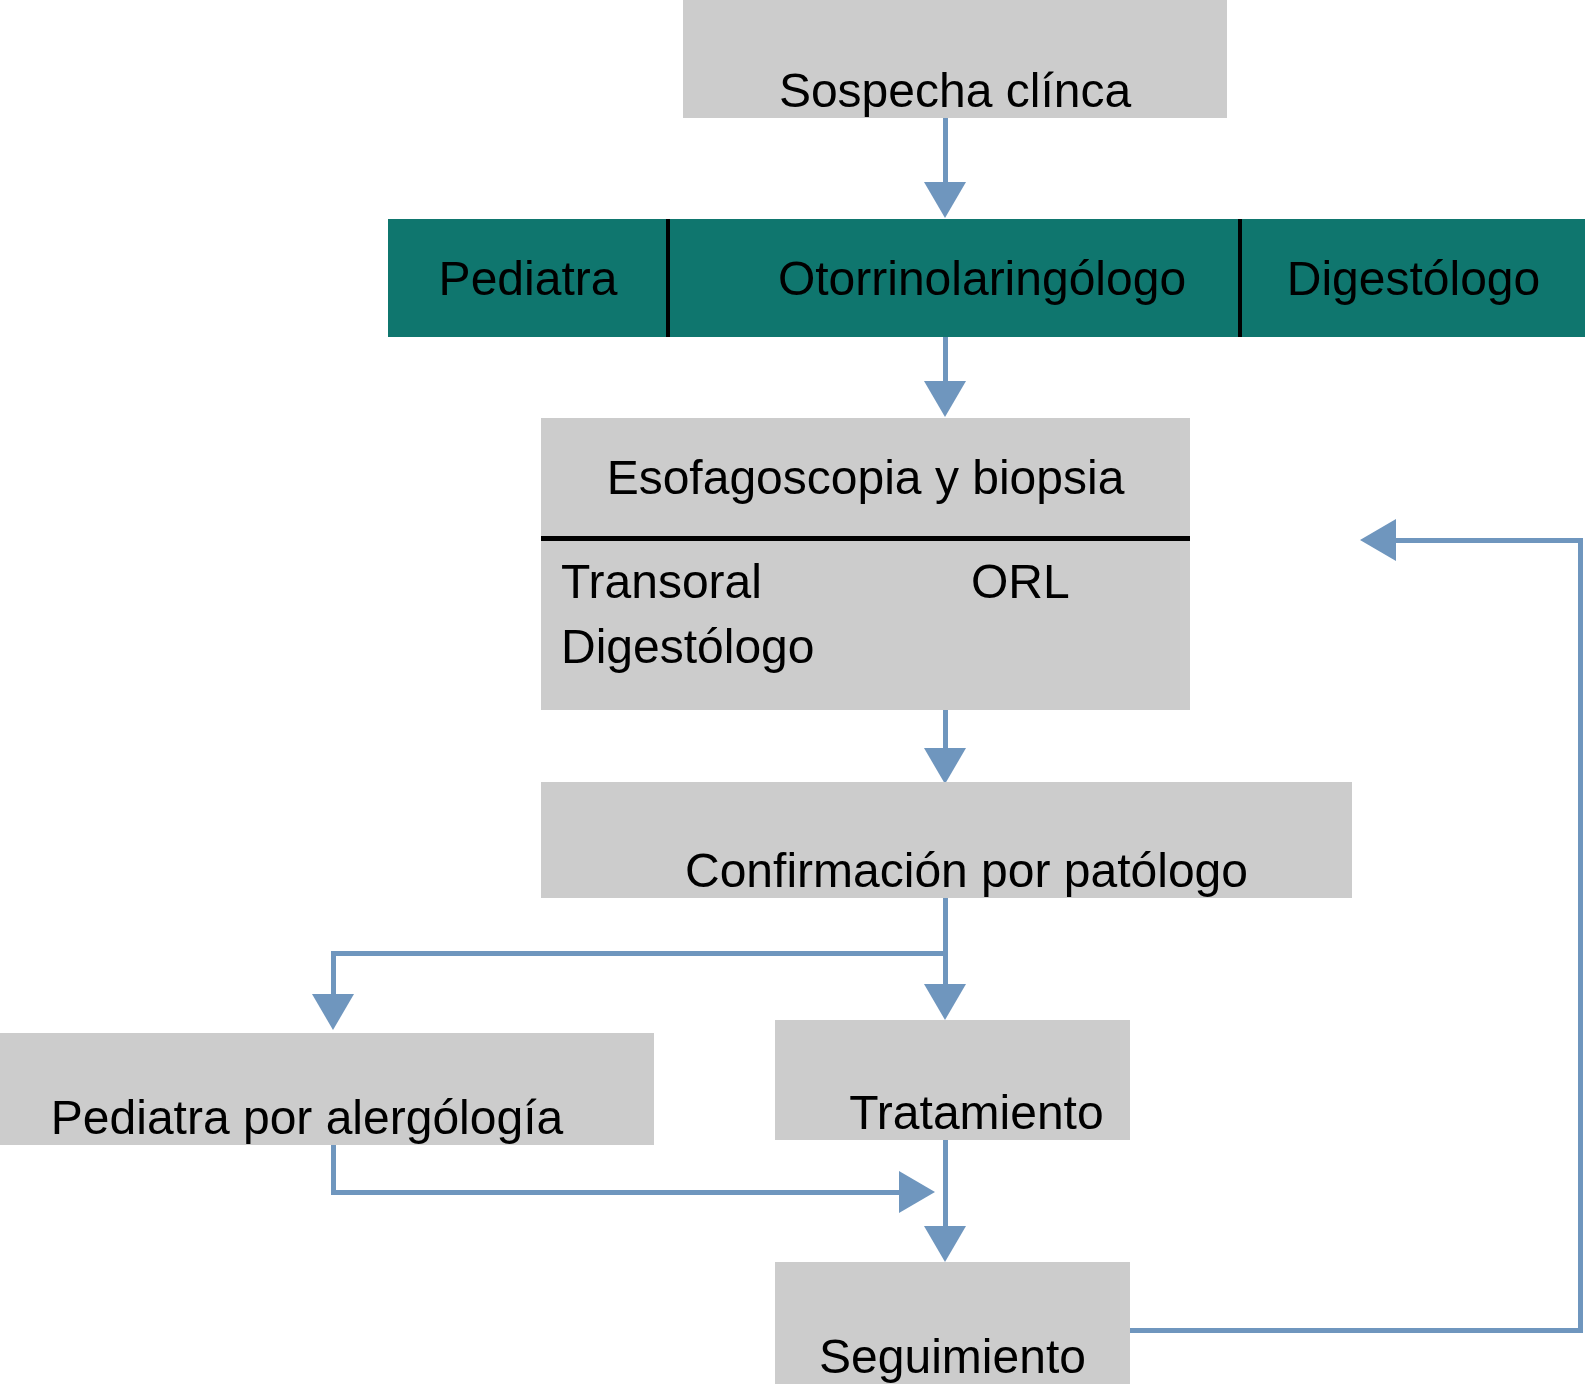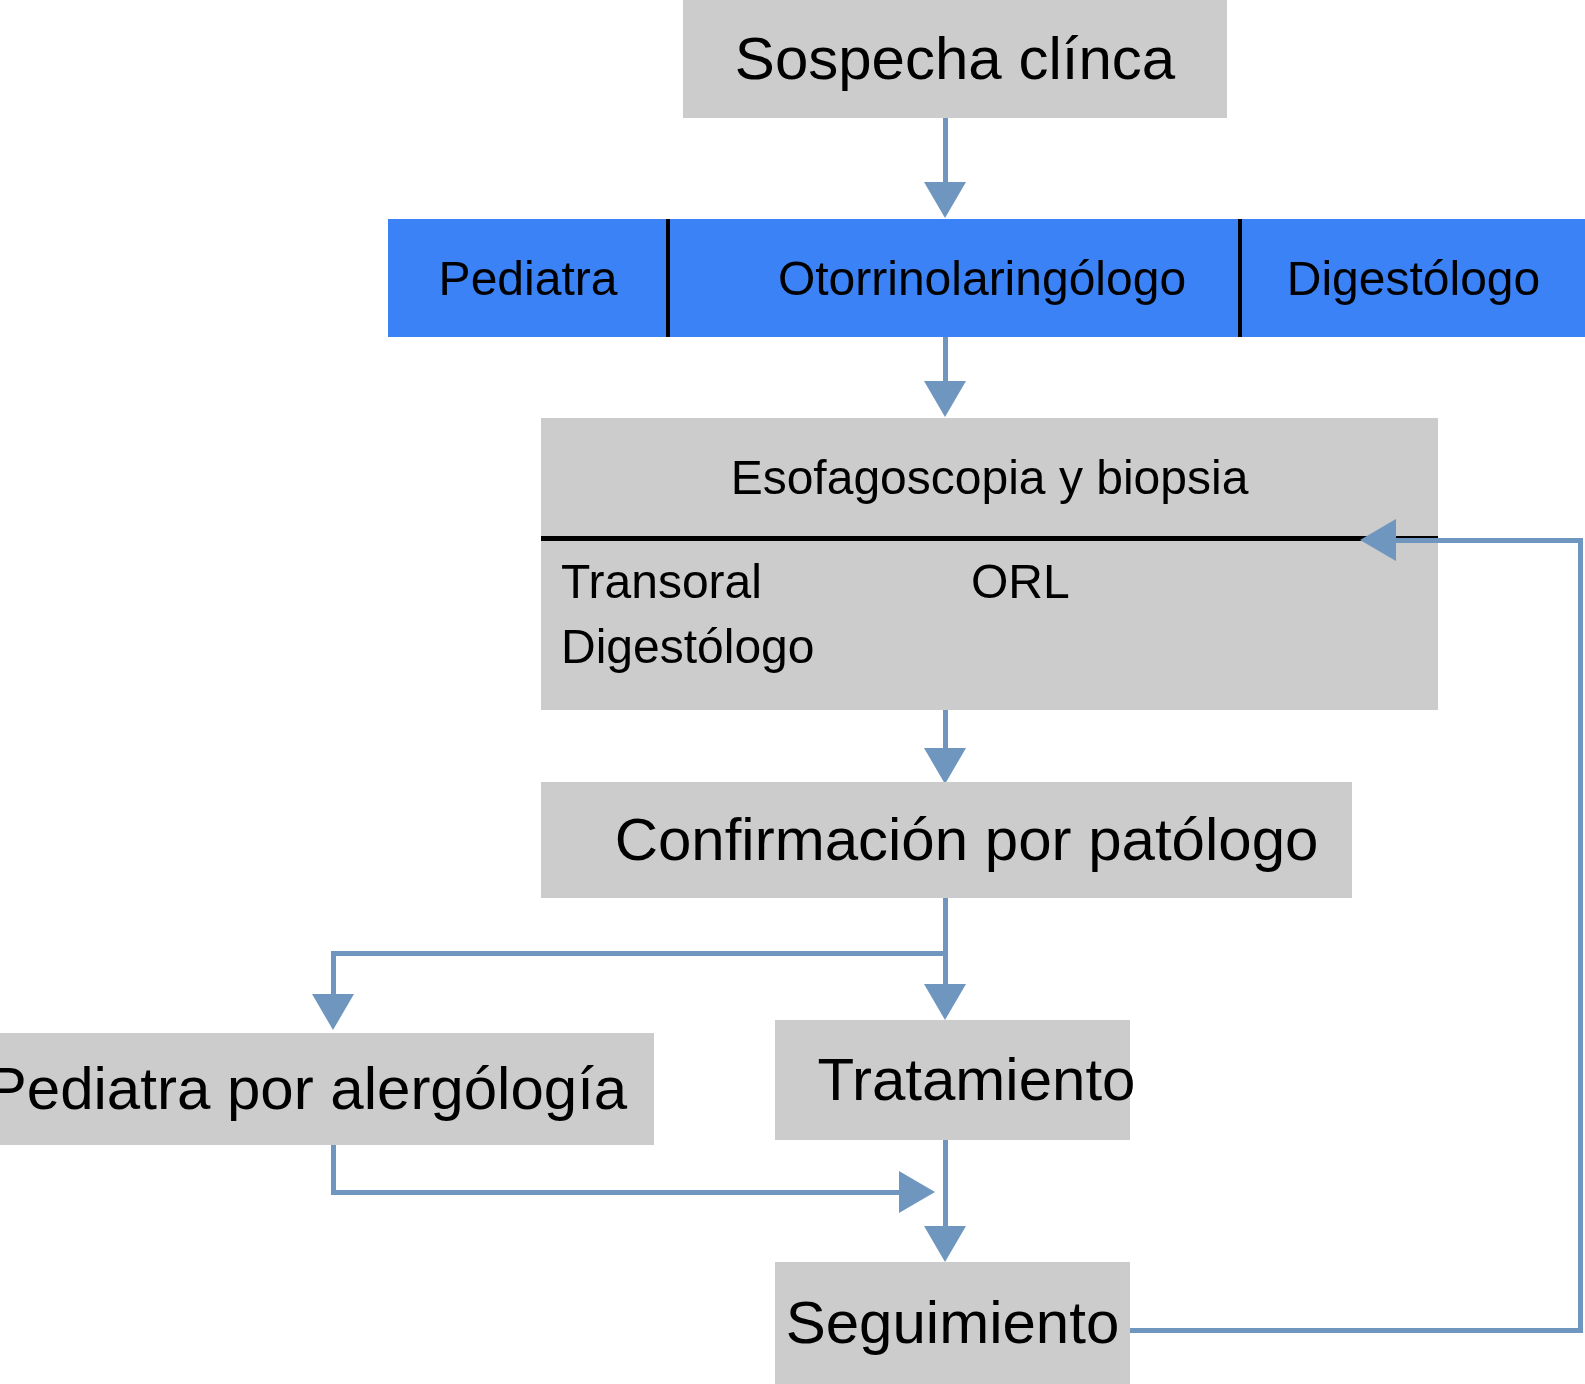--- a/index.html
+++ b/index.html
@@ -12,40 +12,40 @@
     width: 1585px;
     height: 1384px;
     background: #ffffff;
     overflow: hidden;
     font-family: "Liberation Sans", sans-serif;
   }
   .node {
     position: absolute;
     background: #cccccc;
     display: flex;
-    align-items: center;
+    align-items: flex-end;
     justify-content: center;
     box-sizing: border-box;
     color: #000000;
-    font-size: 60px;
+    font-size: 48px;
     line-height: 1.12;
     text-align: center;
     white-space: nowrap;
   }
   .node-multi {
     display: block;
     position: absolute;
     background: #cccccc;
     box-sizing: border-box;
     color: #000000;
   }
   
   .split-row {
     position: absolute;
-    background: #3b82f6;
+    background: #0f766e;
     box-sizing: border-box;
   }
   .split-cell {
     position: absolute;
     top: 0;
     bottom: 0;
     display: flex;
     align-items: center;
     justify-content: center;
     font-size: 48px;
@@ -142,21 +142,21 @@
     </div>
     <div class="vdiv" style="left:850px;"></div>
     <div class="split-cell" style="left:854px; width:343px;">
       <span>Digestólogo</span>
     </div>
   </div>
 
   <div class="line-v" style="left:943px; top:337px; height:46px;"></div>
   <div class="arrow-down" style="left:924px; top:381px;"></div>
 
-  <div class="node-multi" style="left:541px; top:418px; width:897px; height:292px;">
+  <div class="node-multi" style="left:541px; top:418px; width:649px; height:292px;">
     <div class="eso-title">
       <span>Esofagoscopia y biopsia</span>
     </div>
     <div class="hdiv" style="top:118px;"></div>
     <div class="eso-col" style="left:20px; width:400px;">
       <span>Transoral</span>
       <span>Digestólogo</span>
     </div>
     <div class="eso-col" style="left:430px; width:360px;">
       <span>ORL</span>

